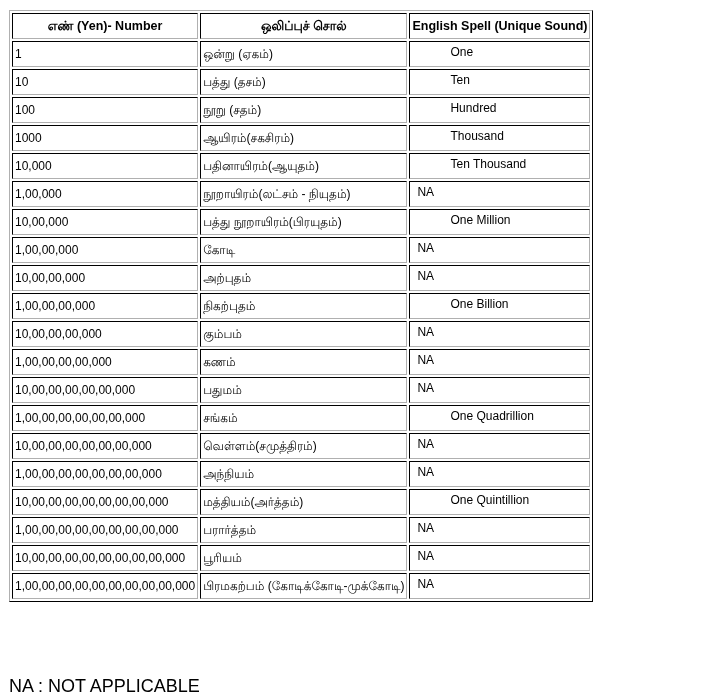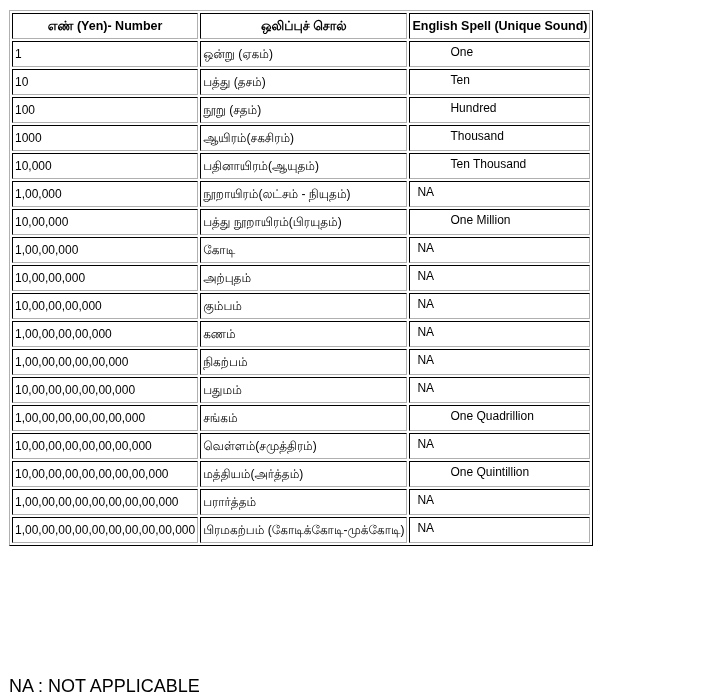--- a/index.html
+++ b/index.html
@@ -110,57 +110,67 @@
           <td class="c1">1,00,00,000</td>
           <td class="c2">கோடி</td>
           <td class="c3 na">NA</td>
         </tr>
         <tr>
           <td class="c1">10,00,00,000</td>
           <td class="c2">அற்புதம்</td>
           <td class="c3 na">NA</td>
         </tr>
         <tr>
+          <td class="c1">1,00,00,00,000</td>
+          <td class="c2">நிகற்புதம்</td>
+          <td class="c3">One Billion</td>
+        </tr>
+        <tr>
           <td class="c1">10,00,00,00,000</td>
           <td class="c2">கும்பம்</td>
           <td class="c3 na">NA</td>
         </tr>
         <tr>
           <td class="c1">1,00,00,00,00,000</td>
           <td class="c2">கணம்</td>
-          <td class="c3 na">NA</td>
-        </tr>
-        <tr>
-          <td class="c1">1,00,00,00,00,00,000</td>
-          <td class="c2">நிகற்பம்</td>
           <td class="c3 na">NA</td>
         </tr>
         <tr>
           <td class="c1">10,00,00,00,00,00,000</td>
           <td class="c2">பதுமம்</td>
           <td class="c3 na">NA</td>
         </tr>
         <tr>
           <td class="c1">1,00,00,00,00,00,00,000</td>
           <td class="c2">சங்கம்</td>
           <td class="c3">One Quadrillion</td>
         </tr>
         <tr>
           <td class="c1">10,00,00,00,00,00,00,000</td>
           <td class="c2">வெள்ளம்(சமுத்திரம்)</td>
           <td class="c3 na">NA</td>
         </tr>
         <tr>
+          <td class="c1">1,00,00,00,00,00,00,00,000</td>
+          <td class="c2">அந்நியம்</td>
+          <td class="c3 na">NA</td>
+        </tr>
+        <tr>
           <td class="c1">10,00,00,00,00,00,00,00,000</td>
           <td class="c2">மத்தியம்(அர்த்தம்)</td>
           <td class="c3">One Quintillion</td>
         </tr>
         <tr>
           <td class="c1">1,00,00,00,00,00,00,00,00,000</td>
           <td class="c2">பரார்த்தம்</td>
+          <td class="c3 na">NA</td>
+        </tr>
+        <tr>
+          <td class="c1">10,00,00,00,00,00,00,00,00,000</td>
+          <td class="c2">பூரியம்</td>
           <td class="c3 na">NA</td>
         </tr>
         <tr>
           <td class="c1">1,00,00,00,00,00,00,00,00,00,000</td>
           <td class="c2">பிரமகற்பம் (கோடிக்கோடி-முக்கோடி)</td>
           <td class="c3 na">NA</td>
         </tr>
       </tbody>
   </table>
 </div>

